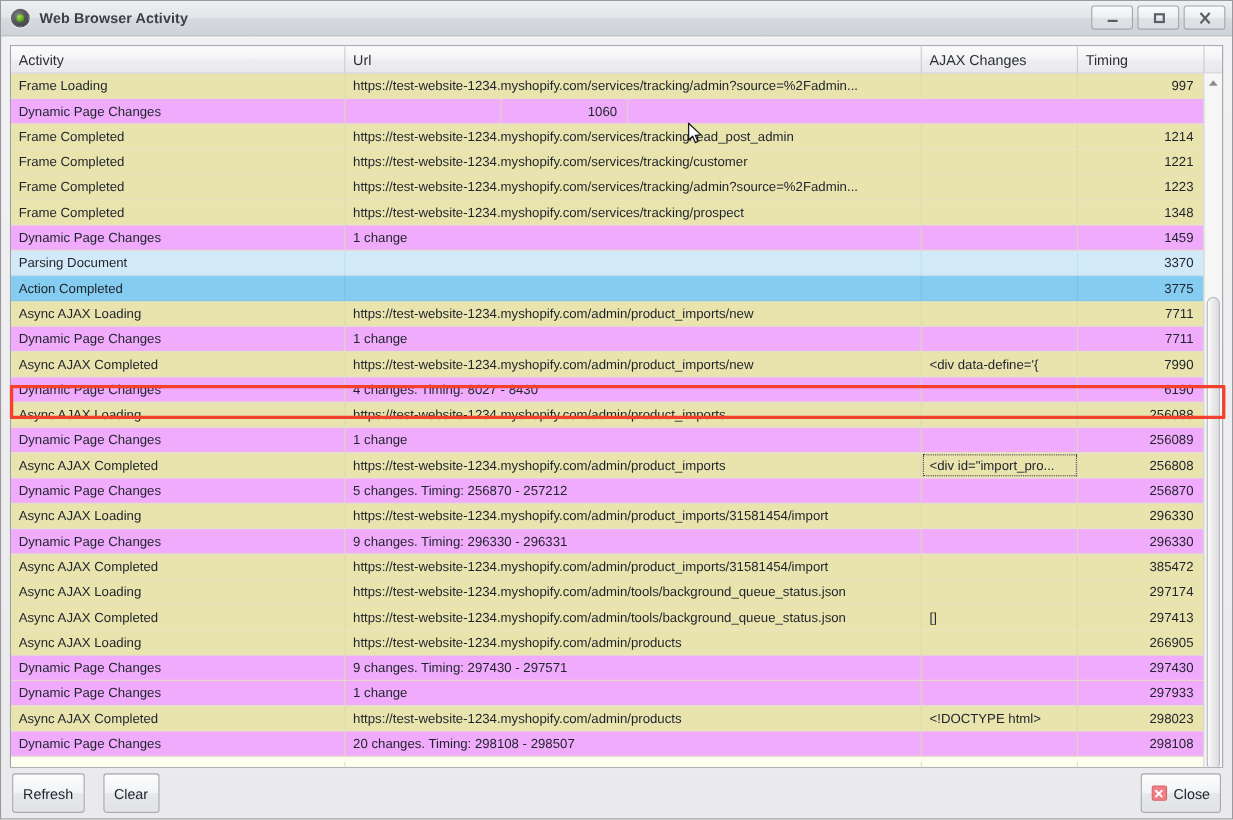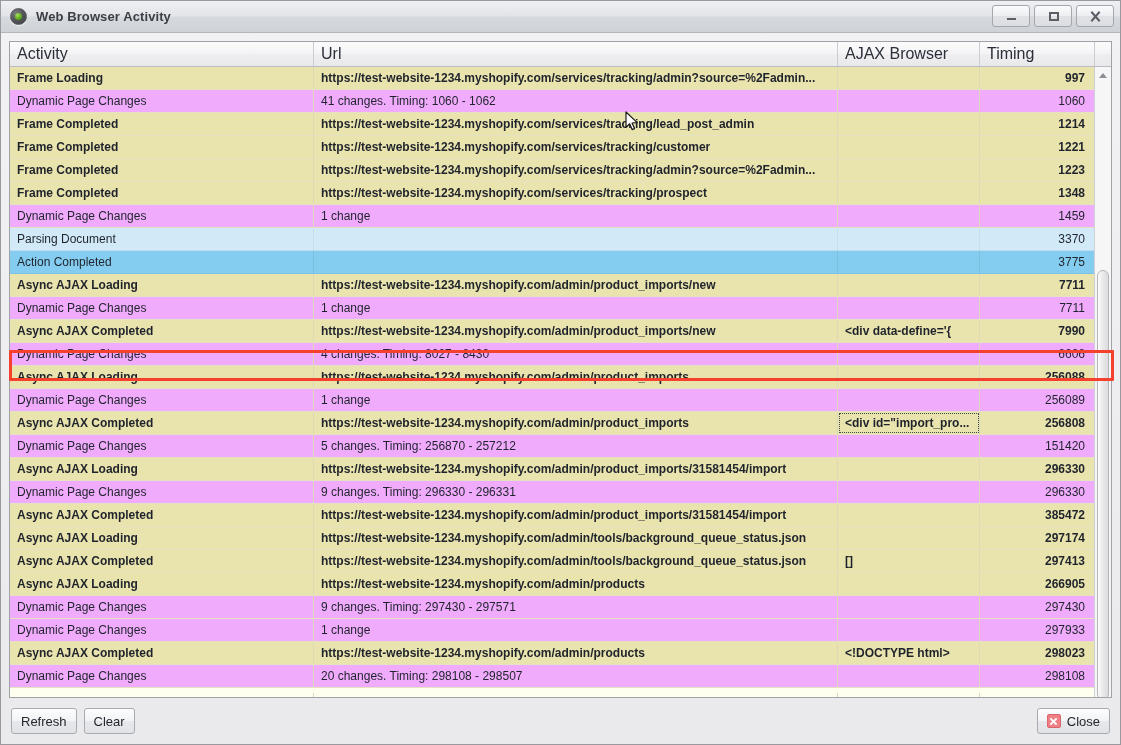--- a/index.html
+++ b/index.html
@@ -101,21 +101,21 @@
 
   
   .thead {
     display: flex;
     height: 25px;
     flex: 0 0 25px;
     background: linear-gradient(to bottom, #fbfbfc 0%, #f4f4f6 48%, #eeeef1 52%, #e9e9ec 100%);
     border-bottom: 1px solid #b9bcc1;
   }
   .th {
-    font-size: 16px;
+    font-size: 13px;
     color: #2b2f38;
     display: flex;
     align-items: center;
     padding-left: 7px;
     border-right: 1px solid #c9ccd1;
     overflow: hidden;
     white-space: nowrap;
   }
   .th.c0 { width: 304px; flex: 0 0 304px; }
   .th.c1 { width: 524px; flex: 0 0 524px; }
@@ -138,21 +138,21 @@
     display: flex;
     flex-direction: column;
     min-width: 0;
   }
   .row {
     display: flex;
     height: 23px;
     flex: 0 0 23px;
     border-bottom: 1px solid #e4e2c3;
   }
-  .row.odd  { background: #e9e3ae; font-weight: bold; }
+  .row.odd  { background: #e9e3ae; }
   .row.even { background: #f0abfc; }
   .row.sel-light { background: #d2eaf8; border-bottom-color: #c0dced; }
   .row.sel-strong { background: #85cdf0; border-bottom-color: #7bc2e4; }
 
   .td {
     font-size: 12px;
     color: #1f232b;
     display: flex;
     align-items: center;
     padding-left: 7px;
@@ -235,35 +235,35 @@
   
   .bottombar {
     flex: 0 0 46px;
     height: 46px;
     display: flex;
     align-items: center;
     padding: 0 10px 0 10px;
     background: transparent;
   }
   .btn {
-    height: 26px;
+    height: 36px;
     min-width: 30px;
     border: 1px solid #a7aab0;
     border-radius: 3px;
     background: linear-gradient(to bottom, #fdfdfe 0%, #f2f3f5 49%, #e7e8eb 51%, #e2e3e7 100%);
     font-size: 13px;
     color: #22262e;
     padding: 0 9px;
     display: flex;
     align-items: center;
     gap: 6px;
     font-family: "Liberation Sans", sans-serif;
     cursor: default;
   }
-  .btn + .btn { margin-left: 7px; }
+  .btn + .btn { margin-left: 17px; }
   .spacer { flex: 1 1 auto; }
   .close-glyph {
     width: 14px; height: 14px;
     border-radius: 2px;
     background: #ef7f85;
     border: 1px solid #d9666d;
     display: flex; align-items: center; justify-content: center;
     flex: 0 0 14px;
   }
   .close-glyph svg { display:block; }
@@ -306,37 +306,36 @@
     </div>
   </div>
 
   <div class="content">
 
     <div class="table-frame">
 
       <div class="thead">
         <div class="th c0">Activity</div>
         <div class="th c1">Url</div>
-        <div class="th c2">AJAX Browser</div>
+        <div class="th c2">AJAX Changes</div>
         <div class="th c3">Timing</div>
         <div class="th c4"></div>
       </div>
 
       <div class="tbody">
         <div class="rows-wrap" id="rows-wrap">
             <div class="row odd">
               <div class="td c0">Frame Loading</div>
               <div class="td c1">https://test-website-1234.myshopify.com/services/tracking/admin?source=%2Fadmin...</div>
               <div class="td c2"></div>
               <div class="td c3">997</div>
               <div class="td c4"></div>
             </div>
             <div class="row even">
               <div class="td c0">Dynamic Page Changes</div>
-              <div class="td c1">41 changes. Timing: 1060 - 1062</div>
               <div class="td c2"></div>
               <div class="td c3">1060</div>
               <div class="td c4"></div>
             </div>
             <div class="row odd">
               <div class="td c0">Frame Completed</div>
               <div class="td c1">https://test-website-1234.myshopify.com/services/tracking/lead_post_admin</div>
               <div class="td c2"></div>
               <div class="td c3">1214</div>
               <div class="td c4"></div>
@@ -401,21 +400,21 @@
               <div class="td c0">Async AJAX Completed</div>
               <div class="td c1">https://test-website-1234.myshopify.com/admin/product_imports/new</div>
               <div class="td c2">&lt;div data-define='{</div>
               <div class="td c3">7990</div>
               <div class="td c4"></div>
             </div>
             <div class="row even">
               <div class="td c0">Dynamic Page Changes</div>
               <div class="td c1">4 changes. Timing: 8027 - 8430</div>
               <div class="td c2"></div>
-              <div class="td c3">6606</div>
+              <div class="td c3">6190</div>
               <div class="td c4"></div>
             </div>
             <div class="row odd">
               <div class="td c0">Async AJAX Loading</div>
               <div class="td c1">https://test-website-1234.myshopify.com/admin/product_imports</div>
               <div class="td c2"></div>
               <div class="td c3">256088</div>
               <div class="td c4"></div>
             </div>
             <div class="row even">
@@ -429,21 +428,21 @@
               <div class="td c0">Async AJAX Completed</div>
               <div class="td c1">https://test-website-1234.myshopify.com/admin/product_imports</div>
               <div class="td c2 focus-cell">&lt;div id="import_pro...</div>
               <div class="td c3">256808</div>
               <div class="td c4"></div>
             </div>
             <div class="row even">
               <div class="td c0">Dynamic Page Changes</div>
               <div class="td c1">5 changes. Timing: 256870 - 257212</div>
               <div class="td c2"></div>
-              <div class="td c3">151420</div>
+              <div class="td c3">256870</div>
               <div class="td c4"></div>
             </div>
             <div class="row odd">
               <div class="td c0">Async AJAX Loading</div>
               <div class="td c1">https://test-website-1234.myshopify.com/admin/product_imports/31581454/import</div>
               <div class="td c2"></div>
               <div class="td c3">296330</div>
               <div class="td c4"></div>
             </div>
             <div class="row even">

